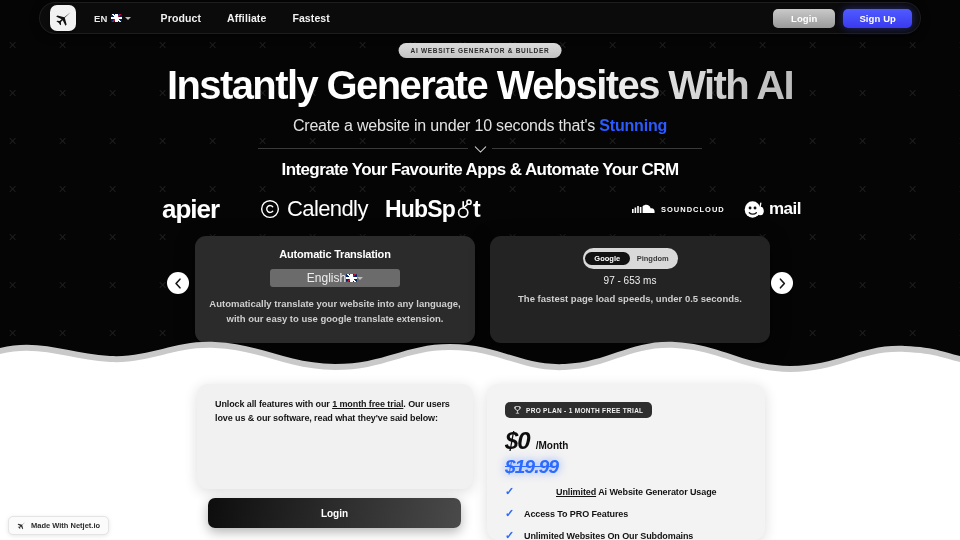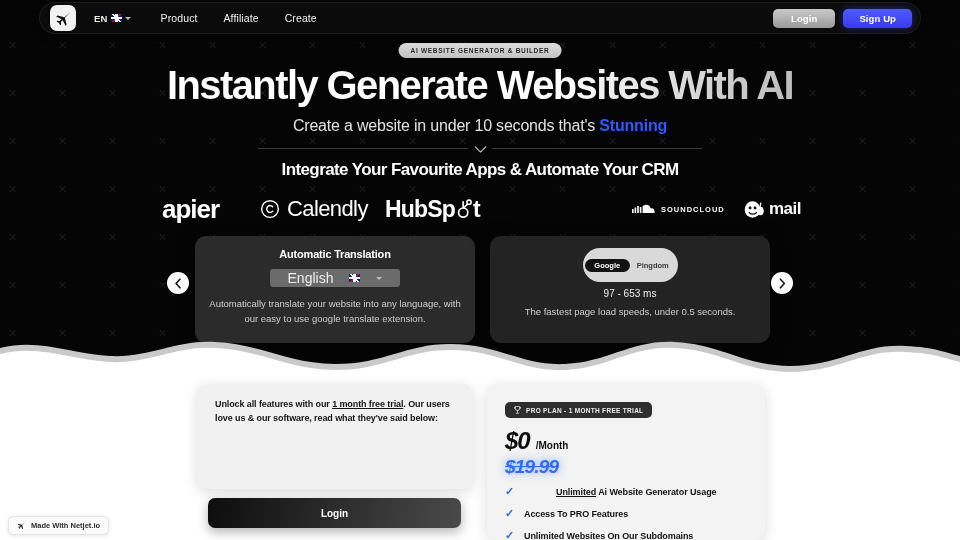--- a/index.html
+++ b/index.html
@@ -61,21 +61,21 @@
   }
   .flag-inner {
     width: 11px; height: 8px; border-radius:1px;
     background:
       linear-gradient(to bottom, transparent 38%, #c8102e 38%, #c8102e 62%, transparent 62%),
       linear-gradient(to right, transparent 40%, #c8102e 40%, #c8102e 60%, transparent 60%);
   }
   .caret { width:0;height:0;border-left:3px solid transparent;border-right:3px solid transparent;border-top:3.5px solid #bdbdbd; }
   .navlinks { display:flex; align-items:center; gap: 26px; margin-left: 30px; }
   .navlinks a {
-    color: #f1f1f1; font-size: 10.5px; font-weight: 400; text-decoration: none;
+    color: #f1f1f1; font-size: 10.5px; font-weight: 700; text-decoration: none;
     letter-spacing: .1px;
   }
   .navright { margin-left: auto; display:flex; align-items:center; gap: 8px; }
   .btn-login {
     background: linear-gradient(180deg,#c9c9c9,#9a9a9a);
     color:#fff; font-size:9.5px; font-weight:700;
     padding: 4px 18px; border-radius: 5px; border:none; cursor:pointer;
     letter-spacing:.1px;
   }
   .btn-signup {
@@ -142,29 +142,29 @@
   
   .fcard {
     position:absolute; top:236px; width:280px; height:107px;
     background:#2b2b2b; border-radius:11px;
     z-index:6; padding:12px 14px; text-align:center;
     box-shadow: 0 4px 18px rgba(0,0,0,.55);
   }
   .fcard.left { left:195px; }
   .fcard.right { left:490px; background:#232323; }
   .fcard h3 { color:#fff; font-size:11px; font-weight:800; letter-spacing:-.2px; margin-bottom:9px; }
-  .fcard p { color:#cfcfcf; font-size:9.5px; line-height:1.55; font-weight:400; }
+  .fcard p { color:#cfcfcf; font-size:9.5px; line-height:1.55; font-weight:700; }
   .lang-select {
     width:130px; margin:0 auto 10px; background:#6b6b6b; border-radius:3px;
-    height:18px; display:flex; align-items:center; justify-content:center; gap:16px;
-    color:#ededed; font-size:14px; font-weight:400; cursor:pointer;
+    height:18px; display:flex; align-items:center; justify-content:center; gap:0;
+    color:#ededed; font-size:12px; font-weight:400; cursor:pointer;
   }
   .seg {
     width:95px; margin:0 auto 6px; background:#d9d9d9; border-radius:20px;
-    height:34px; display:flex; align-items:center; padding:2px; cursor:pointer;
+    height:21px; display:flex; align-items:center; padding:2px; cursor:pointer;
   }
   .seg span { flex:1; text-align:center; font-size:7.5px; font-weight:700; color:#3a3a3a; line-height:13px; }
   .seg span.active { background:#121212; color:#fff; border-radius:20px; height:13px; }
   .ms { color:#efefef; font-size:10px; font-weight:400; margin-bottom:6px; }
 
   .navarrow {
     position:absolute; top:272px; width:22px; height:22px; border-radius:50%;
     background:#fff; display:flex; align-items:center; justify-content:center;
     z-index:7; cursor:pointer;
   }
@@ -389,21 +389,21 @@
 
       <div class="lang">
         <span>EN</span>
         <span class="flag"><span class="flag-inner"></span></span>
         <span class="caret"></span>
       </div>
 
       <div class="navlinks">
         <a href="#">Product</a>
         <a href="#">Affiliate</a>
-        <a href="#">Create</a>
+        <a href="#">Fastest</a>
       </div>
 
       <div class="navright">
         <button class="btn-login">Login</button>
         <button class="btn-signup">Sign Up</button>
       </div>
     </div>
 
     <div class="badge-pill">AI WEBSITE GENERATOR &amp; BUILDER</div>
     <div class="hero-title">Instantly Generate Websites With AI</div>

